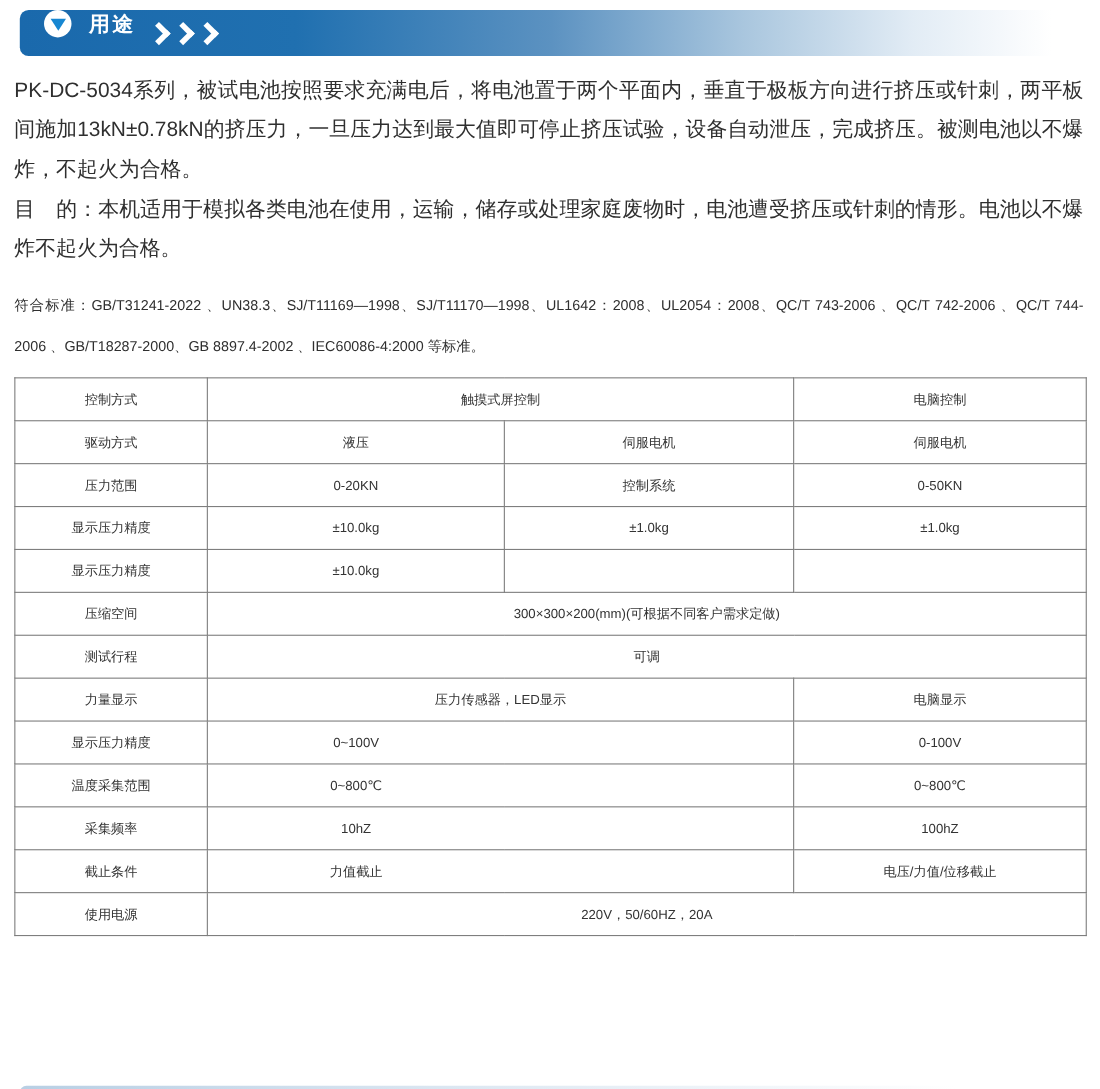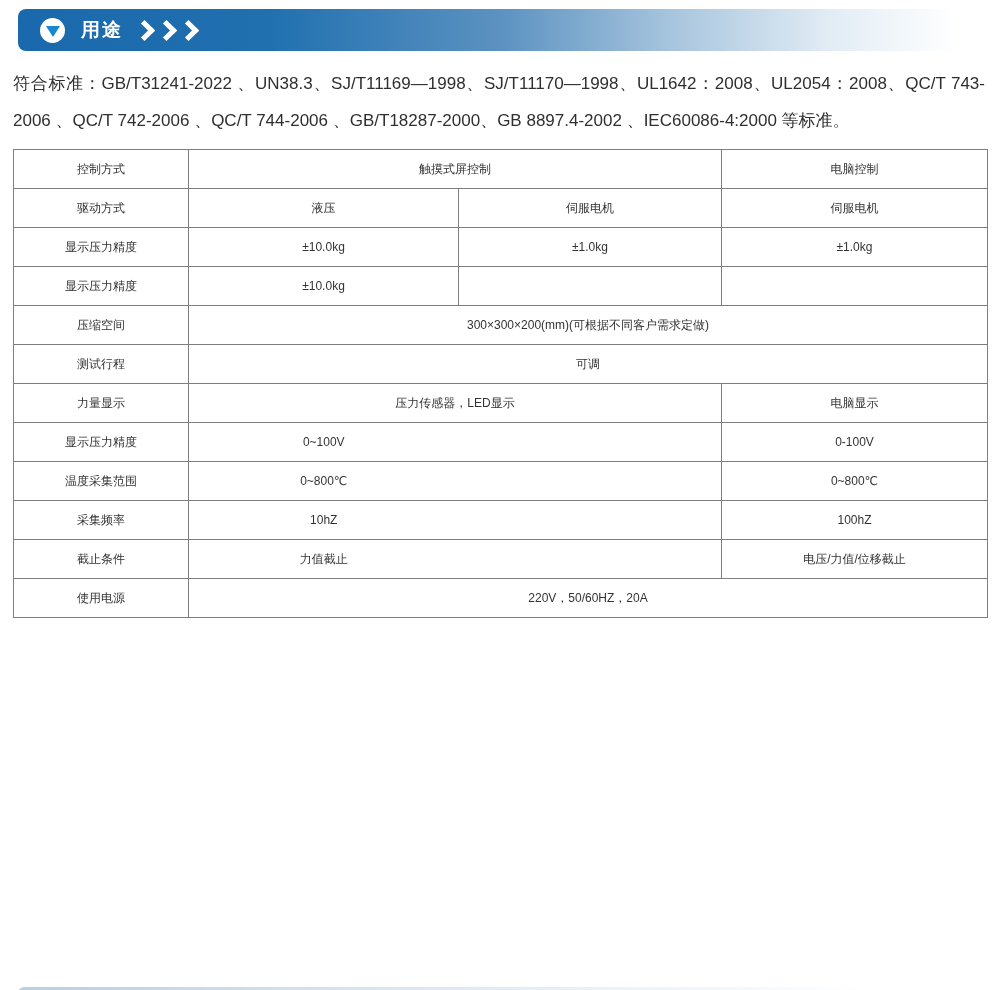--- a/index.html
+++ b/index.html
@@ -12,21 +12,20 @@
   }
   .page { position: relative; width: 1000px; height: 990px; }
 
   
   .banner {
     margin: 9px 15px 0 18px;
     height: 42px;
     border-radius: 8px;
     background: linear-gradient(90deg, #1a69ac 0%, #2070b0 26%, #5c92c1 50%, #a9c6de 68%, #e2ecf5 84%, #ffffff 97%);
     display: flex;
-    align-items: center;
     padding-left: 22px;
     box-sizing: border-box;
   }
   .icon-circle {
     width: 25px; height: 25px;
     background: #ffffff;
     border-radius: 50%;
     display: flex; align-items: center; justify-content: center;
     flex: 0 0 auto;
   }
@@ -59,21 +58,21 @@
     margin: 14px 15px 0 13px;
     font-size: 19px;
     line-height: 36px;
     text-align: justify;
     color: #2f2f2f;
   }
   .para-block p { margin: 0; }
 
   .standards {
     margin: 14px 15px 0 13px;
-    font-size: 17px;
+    font-size: 13px;
     line-height: 37px;
     text-align: justify;
     color: #2f2f2f;
   }
 
   
   table.spec {
     border-collapse: collapse;
     table-layout: fixed;
     width: 974px;
@@ -113,20 +112,24 @@
         <span class="tri"></span>
       </span>
     <span class="banner-title">用途</span>
     <span class="chevrons">
       <i class="chev"></i>
       <i class="chev"></i>
       <i class="chev"></i>
     </span>
   </div>
 
+  <div class="para-block">
+    <p>PK-DC-5034系列，被试电池按照要求充满电后，将电池置于两个平面内，垂直于极板方向进行挤压或针刺，两平板间施加13kN±0.78kN的挤压力，一旦压力达到最大值即可停止挤压试验，设备自动泄压，完成挤压。被测电池以不爆炸，不起火为合格。</p>
+    <p>目　的：本机适用于模拟各类电池在使用，运输，储存或处理家庭废物时，电池遭受挤压或针刺的情形。电池以不爆炸不起火为合格。</p>
+  </div>
 
 
   <p class="standards">符合标准：GB/T31241-2022 、UN38.3、SJ/T11169—1998、SJ/T11170—1998、UL1642：2008、UL2054：2008、QC/T 743-2006 、QC/T 742-2006 、QC/T 744-2006 、GB/T18287-2000、GB 8897.4-2002 、IEC60086-4:2000 等标准。</p>
 
   <table class="spec">
     <colgroup>
       <col style="width:175px">
         <col style="width:270px">
         <col style="width:263px">
         <col style="width:266px">
@@ -137,20 +140,26 @@
         <td class="val" colspan="2">触摸式屏控制</td>
         <td class="val">电脑控制</td>
       </tr>
       <tr>
         <td class="lbl">驱动方式</td>
         <td class="val">液压</td>
         <td class="val">伺服电机</td>
         <td class="val">伺服电机</td>
       </tr>
       <tr>
+        <td class="lbl">压力范围</td>
+        <td class="val">0-20KN</td>
+        <td class="val">控制系统</td>
+        <td class="val">0-50KN</td>
+      </tr>
+      <tr>
         <td class="lbl">显示压力精度</td>
         <td class="val">±10.0kg</td>
         <td class="val">±1.0kg</td>
         <td class="val">±1.0kg</td>
       </tr>
       <tr>
         <td class="lbl">显示压力精度</td>
         <td class="val">±10.0kg</td>
         <td class="val"></td>
         <td class="val"></td>

